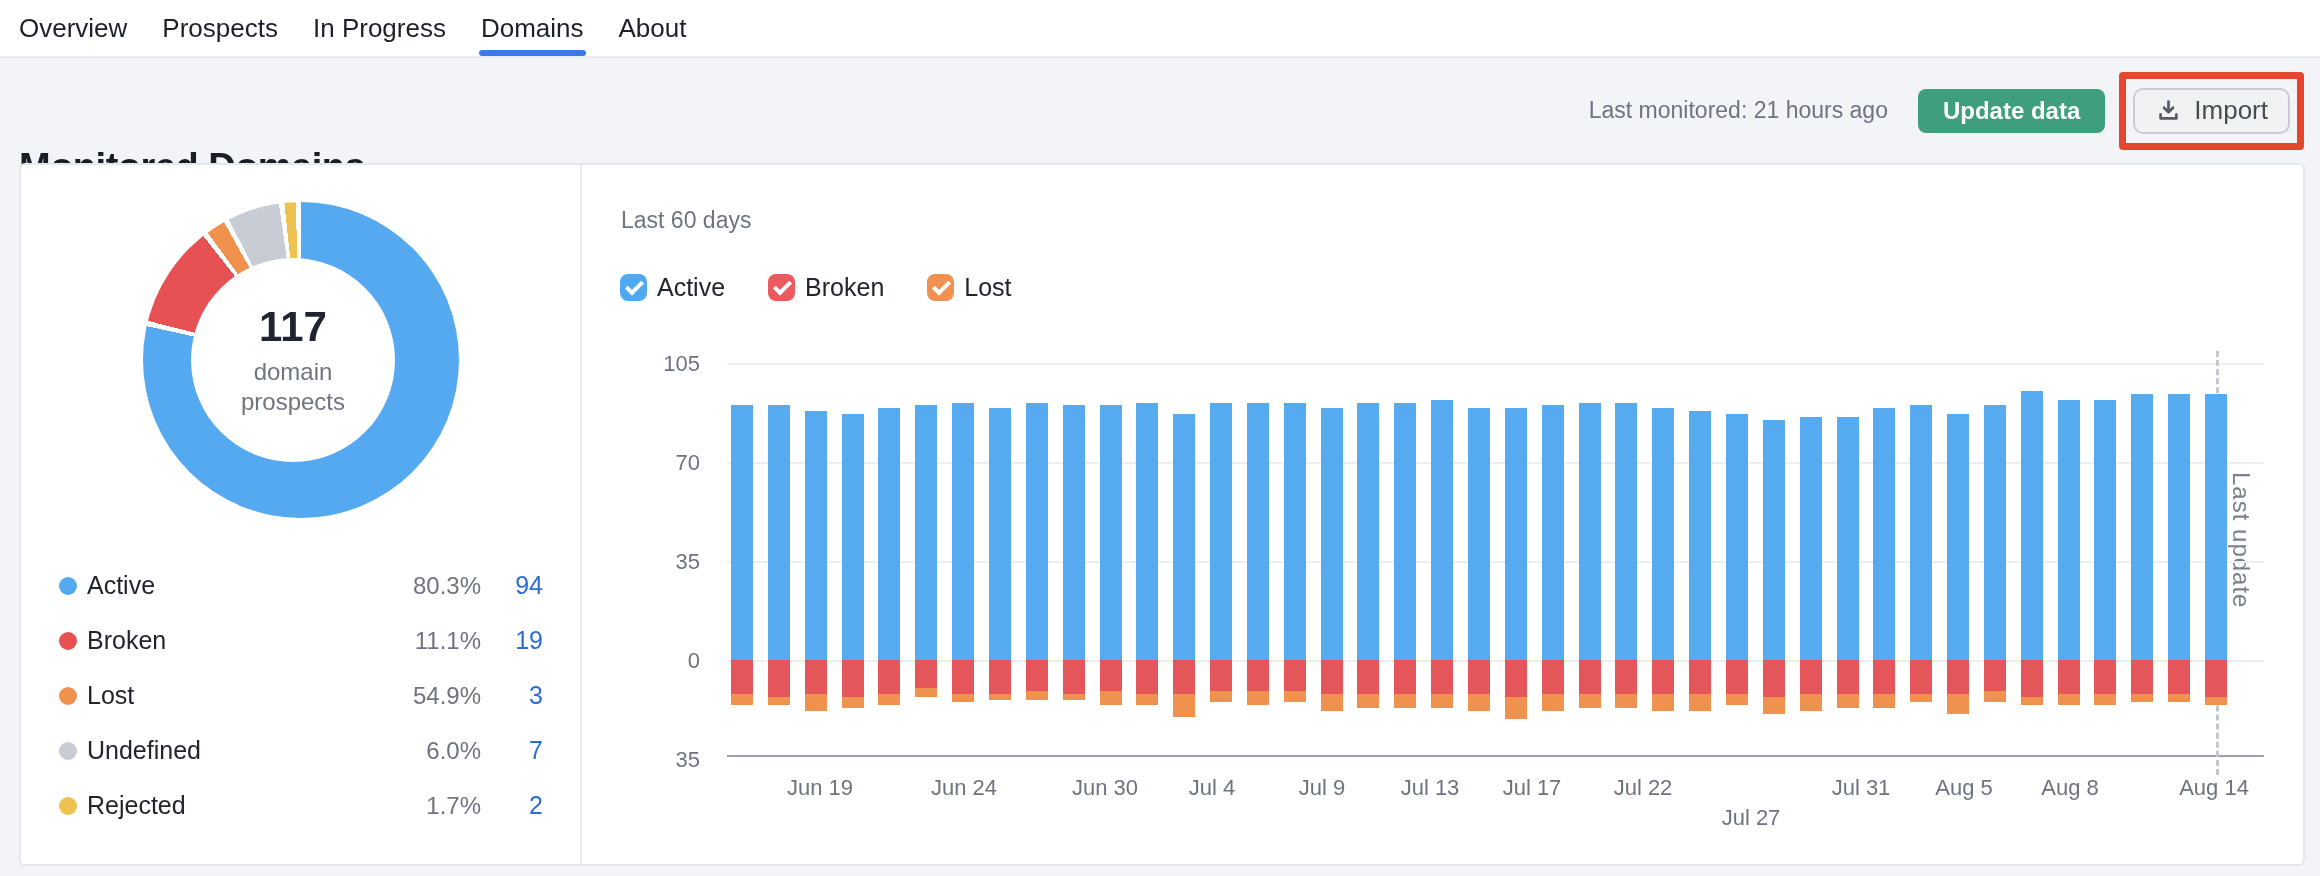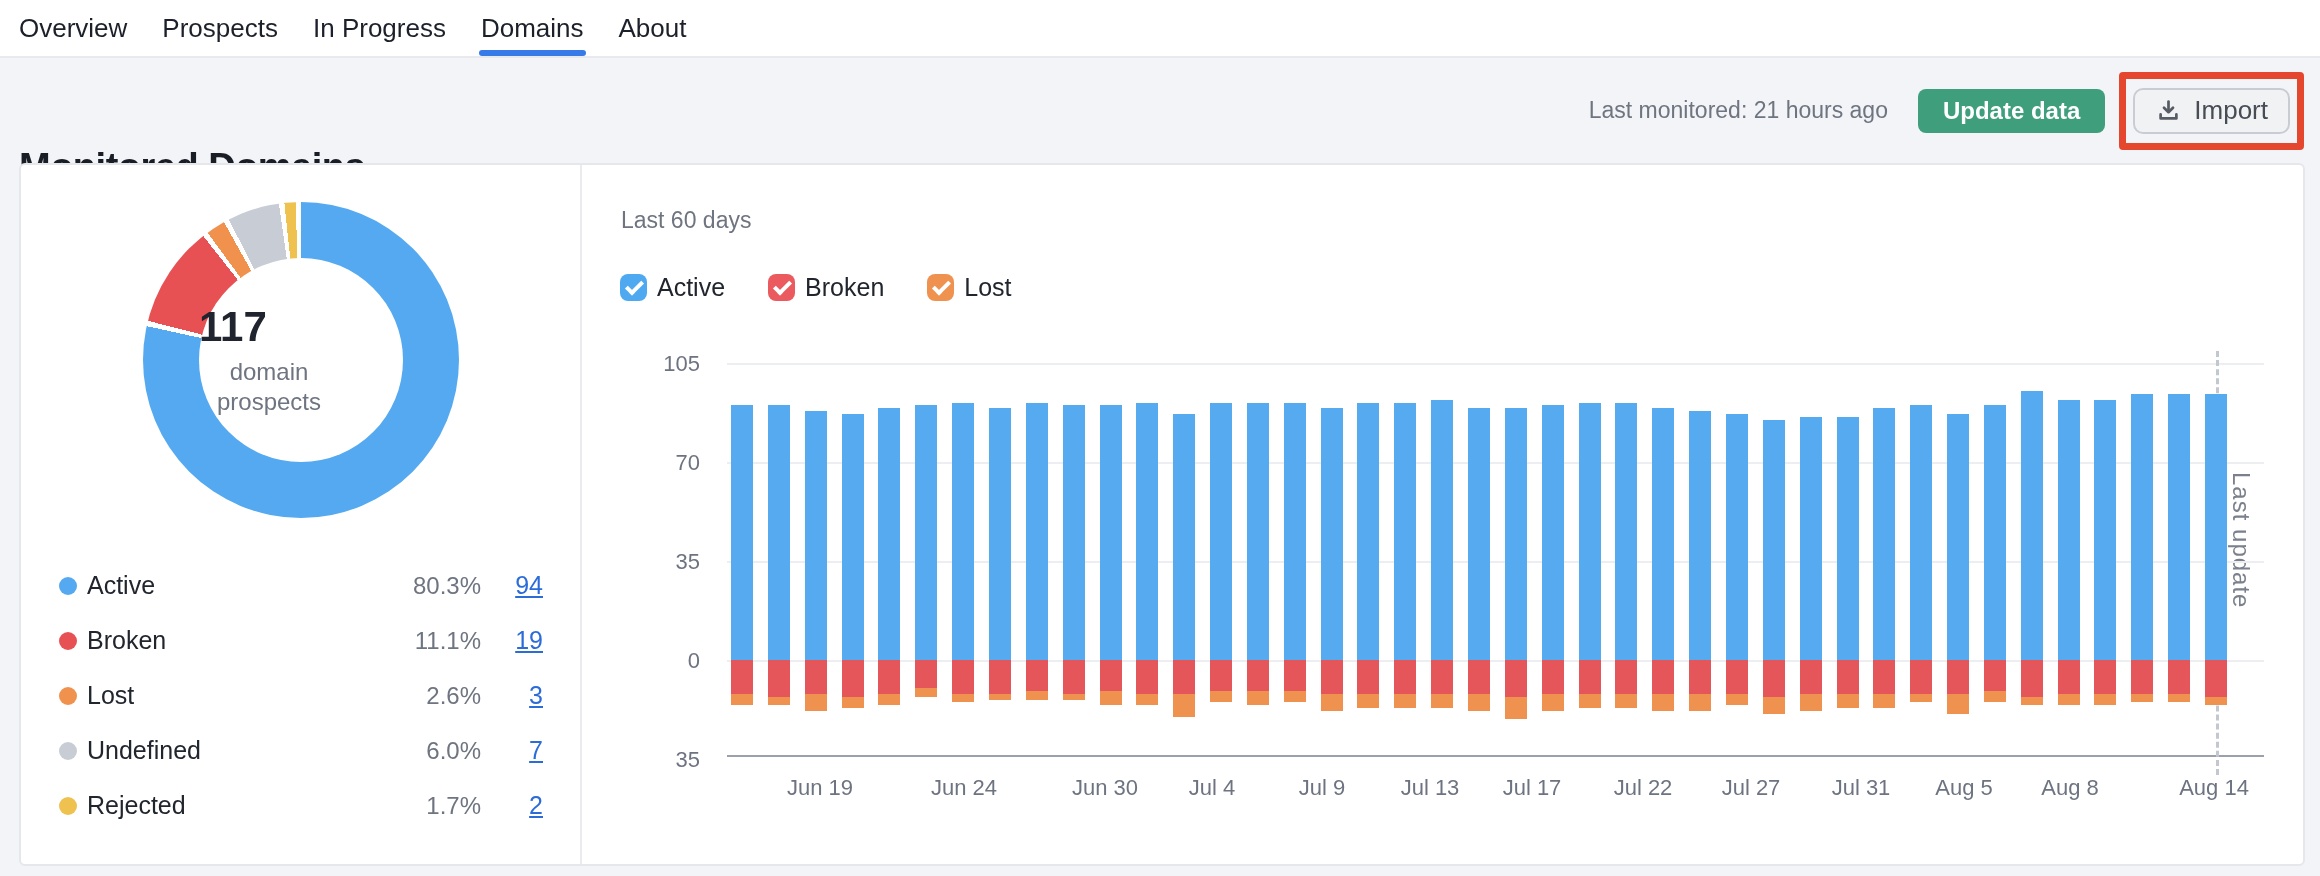--- a/index.html
+++ b/index.html
@@ -44,33 +44,33 @@
   .btn-import svg { display:block; }
   
   .panel {
     position:absolute; left:19px; top:163px; width:2286px; height:703px;
     background:#ffffff; border:2px solid #e5e7ea; border-radius:6px;
   }
   .divider { position:absolute; left:559px; top:0; bottom:0; width:2px; background:#e9ebee; }
   
   .donut { position:absolute; left:122px; top:37px; width:316px; height:316px; border-radius:50%; }
   .donut-hole {
-    position:absolute; left:56px; top:56px; width:204px; height:204px;
+    position:absolute; left:48px; top:56px; width:204px; height:204px;
     background:#ffffff; border-radius:50%;
-    display:flex; flex-direction:column; justify-content:center;
+    display:flex; flex-direction:column; align-items:center; justify-content:center;
   }
   .donut-total { font-size:42px; font-weight:700; color:#20242e; }
   .donut-sub { font-size:24px; color:#6e7480; text-align:center; width:140px; line-height:1.25; margin-top:6px; }
   
   .legend { position:absolute; left:38px; top:393px; width:484px; }
   .legend-row { display:flex; align-items:center; height:55px; }
   .legend-dot { width:18px; height:18px; border-radius:50%; margin-right:10px; flex:none; }
   .legend-label { font-size:25px; color:#21252e; }
   .legend-pct { margin-left:auto; width:120px; text-align:right; font-size:24px; color:#6e7480; }
-  .legend-cnt { width:62px; text-align:right; font-size:25px; color:#2b6cd9; cursor:pointer;text-decoration:underline; }
+  .legend-cnt { width:62px; text-align:right; font-size:25px; color:#2b6cd9; cursor:pointer; }
   
   .chart-title { position:absolute; left:600px; top:42px; font-size:23px; color:#6e7480; }
   .filters { position:absolute; left:599px; top:108px; display:flex; align-items:center; }
   .filter { display:flex; align-items:center; margin-right:43px; cursor:pointer; }
   .checkbox {
     width:27px; height:27px; border-radius:8px; position:relative; flex:none;
   }
   .checkbox::after {
     content:""; position:absolute; left:6px; top:7px; width:13px; height:6px;
     border-left:4px solid #fff; border-bottom:4px solid #fff; transform:rotate(-45deg);
@@ -139,21 +139,21 @@
       </div>
       <div class="legend-row">
         <span class="legend-dot" style="background:#e85153"></span>
         <span class="legend-label">Broken</span>
         <span class="legend-pct">11.1%</span>
         <span class="legend-cnt">19</span>
       </div>
       <div class="legend-row">
         <span class="legend-dot" style="background:#f0914e"></span>
         <span class="legend-label">Lost</span>
-        <span class="legend-pct">2.6%</span>
+        <span class="legend-pct">54.9%</span>
         <span class="legend-cnt">3</span>
       </div>
       <div class="legend-row">
         <span class="legend-dot" style="background:#c8cdd5"></span>
         <span class="legend-label">Undefined</span>
         <span class="legend-pct">6.0%</span>
         <span class="legend-cnt">7</span>
       </div>
       <div class="legend-row">
         <span class="legend-dot" style="background:#efc250"></span>
@@ -315,19 +315,19 @@
       <div class="bar-seg" style="left: 1478px; top: 303px; height: 36.7714px; background: rgb(228, 86, 89);"></div>
       <div class="bar-seg" style="left: 1478px; top: 339.771px; height: 8.48571px; background: rgb(239, 146, 80);"></div>
       <span class="x-tick" style="left: 93px;">Jun 19</span>
       <span class="x-tick" style="left: 237px;">Jun 24</span>
       <span class="x-tick" style="left: 378px;">Jun 30</span>
       <span class="x-tick" style="left: 485px;">Jul 4</span>
       <span class="x-tick" style="left: 595px;">Jul 9</span>
       <span class="x-tick" style="left: 703px;">Jul 13</span>
       <span class="x-tick" style="left: 805px;">Jul 17</span>
       <span class="x-tick" style="left: 916px;">Jul 22</span>
-      <span class="x-tick" style="left: 1024px;">Jul 27</span>
+      <span class="x-tick" style="left: 1024px; margin-top: 30px;">Jul 27</span>
       <span class="x-tick" style="left: 1134px;">Jul 31</span>
       <span class="x-tick" style="left: 1237px;">Aug 5</span>
       <span class="x-tick" style="left: 1343px;">Aug 8</span>
       <span class="x-tick" style="left: 1487px;">Aug 14</span>
     </div>
 </section>
 
 </body></html>

